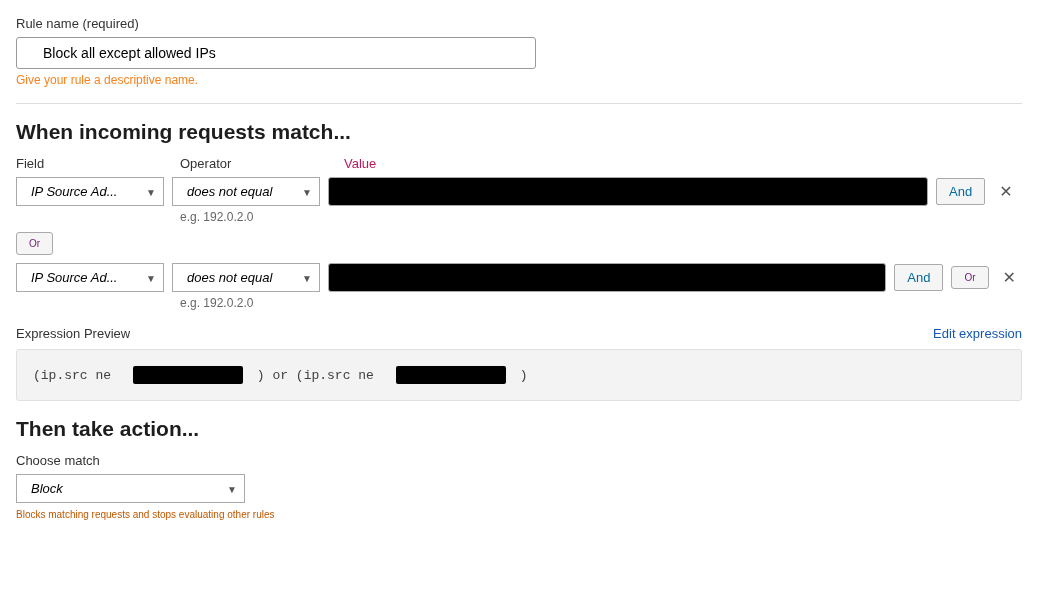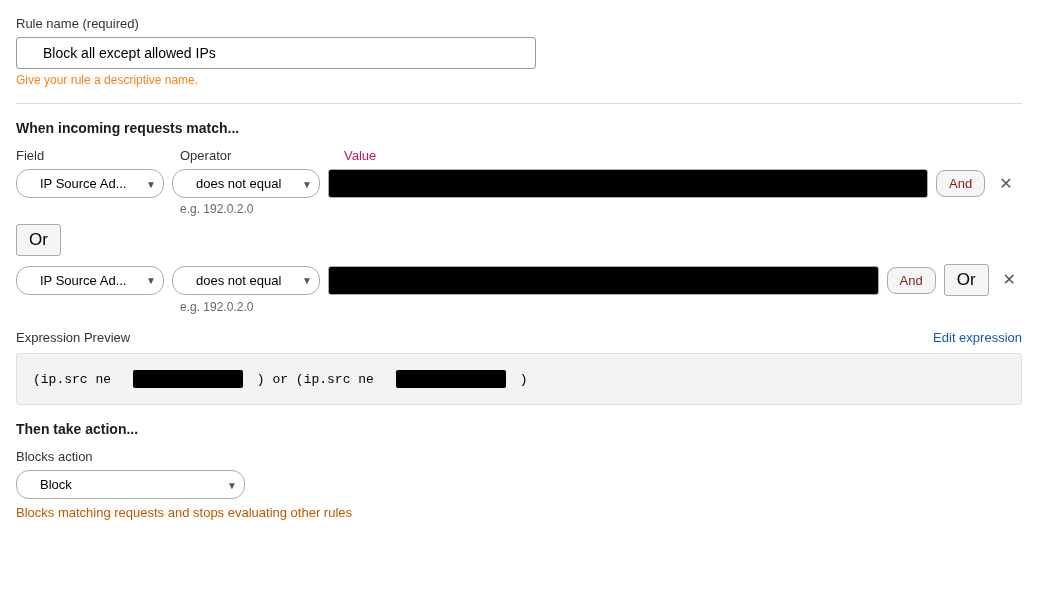--- a/index.html
+++ b/index.html
@@ -43,21 +43,21 @@
       margin-top: 4px;
     }
 
     .divider {
       border: none;
       border-top: 1px solid #ddd;
       margin: 16px 0;
     }
 
     .section-title {
-      font-size: 14px;
+      font-size: 21px;
       font-weight: 600;
       margin-bottom: 12px;
     }
 
     .condition-headers {
       display: flex;
       gap: 0;
       margin-bottom: 6px;
       align-items: center;
     }
@@ -89,27 +89,28 @@
     }
 
     .select-wrapper {
       position: relative;
       display: inline-block;
     }
 
     .select-field {
       appearance: none;
       -webkit-appearance: none;
-      padding: 6px 28px 6px 23px;
+      padding: 6px 28px 6px 14px;
       border: 1px solid #aaa;
-      border-radius: 13px;
+      border-radius: 0;
       font-size: 13px;
       background: #fff;
       cursor: pointer;
       outline: none;
+      font-style: italic;
     }
 
     .select-arrow {
       position: absolute;
       right: 8px;
       top: 50%;
       transform: translateY(-50%);
       pointer-events: none;
       font-size: 10px;
       color: #555;
@@ -131,36 +132,36 @@
       font-size: 13px;
       background: #000;
       color: #000;
       max-width: 600px;
       min-width: 400px;
     }
 
     .btn-and {
       padding: 5px 12px;
       border: 1px solid #aaa;
-      border-radius: 9px;
+      border-radius: 2px;
       background: #f5f5f5;
       font-size: 13px;
       cursor: pointer;
-      color: #7f1d1d;
+      color: #0369a1;
       white-space: nowrap;
     }
 
     .btn-or {
       padding: 5px 12px;
       border: 1px solid #aaa;
       border-radius: 3px;
       background: #f5f5f5;
-      font-size: 17px;
-      cursor: pointer;
-      color: #000000;
+      font-size: 10px;
+      cursor: pointer;
+      color: #701a75;
       white-space: nowrap;
     }
 
     .btn-remove {
       background: none;
       border: none;
       cursor: pointer;
       font-size: 16px;
       color: #555;
       padding: 2px 6px;
@@ -207,21 +208,21 @@
       cursor: pointer;
     }
 
     .expression-box {
       background: #f3f3f3;
       border: 1px solid #e0e0e0;
       border-radius: 3px;
       padding: 14px 16px;
       font-family: 'Courier New', Courier, monospace;
       font-size: 13px;
-      color: #000000;
+      color: #404040;
       display: flex;
       align-items: center;
       flex-wrap: wrap;
       gap: 14px;
       min-height: 52px;
     }
 
     .expr-redacted {
       background: #000;
       color: #000;
@@ -241,21 +242,21 @@
       font-size: 13px;
       color: #333;
       margin-bottom: 6px;
     }
 
     .select-action {
       width: 229px;
     }
 
     .action-description {
-      font-size: 13px;
+      font-size: 10px;
       color: #c05800;
       margin-top: 6px;
     }
   </style>
 </head>
 <body>
 
 <div class="section">
   <div class="field-label">Rule name (required)</div>
   <input class="rule-name-input" type="text" value="Block all except allowed IPs" style="">
@@ -330,21 +331,21 @@
     <span>(ip.src&nbsp;ne&nbsp;</span>
       <span class="expr-redacted">&nbsp;</span>
       <span>)&nbsp;or&nbsp;(ip.src&nbsp;ne&nbsp;</span>
       <span class="expr-redacted">&nbsp;</span>
       <span>)</span>
   </div>
 </div>
 
 <div class="then-section">
   <div class="section-title">Then take action...</div>
-  <div class="choose-action-label">Blocks action</div>
+  <div class="choose-action-label">Choose match</div>
   <div class="select-wrapper">
     <select class="select-field select-action">
       <option>Block</option>
       <option>Allow</option>
       <option>Challenge</option>
       <option>JS Challenge</option>
     </select>
     <span class="select-arrow">▼</span>
   </div>
   <div class="action-description">Blocks matching requests and stops evaluating other rules</div>

